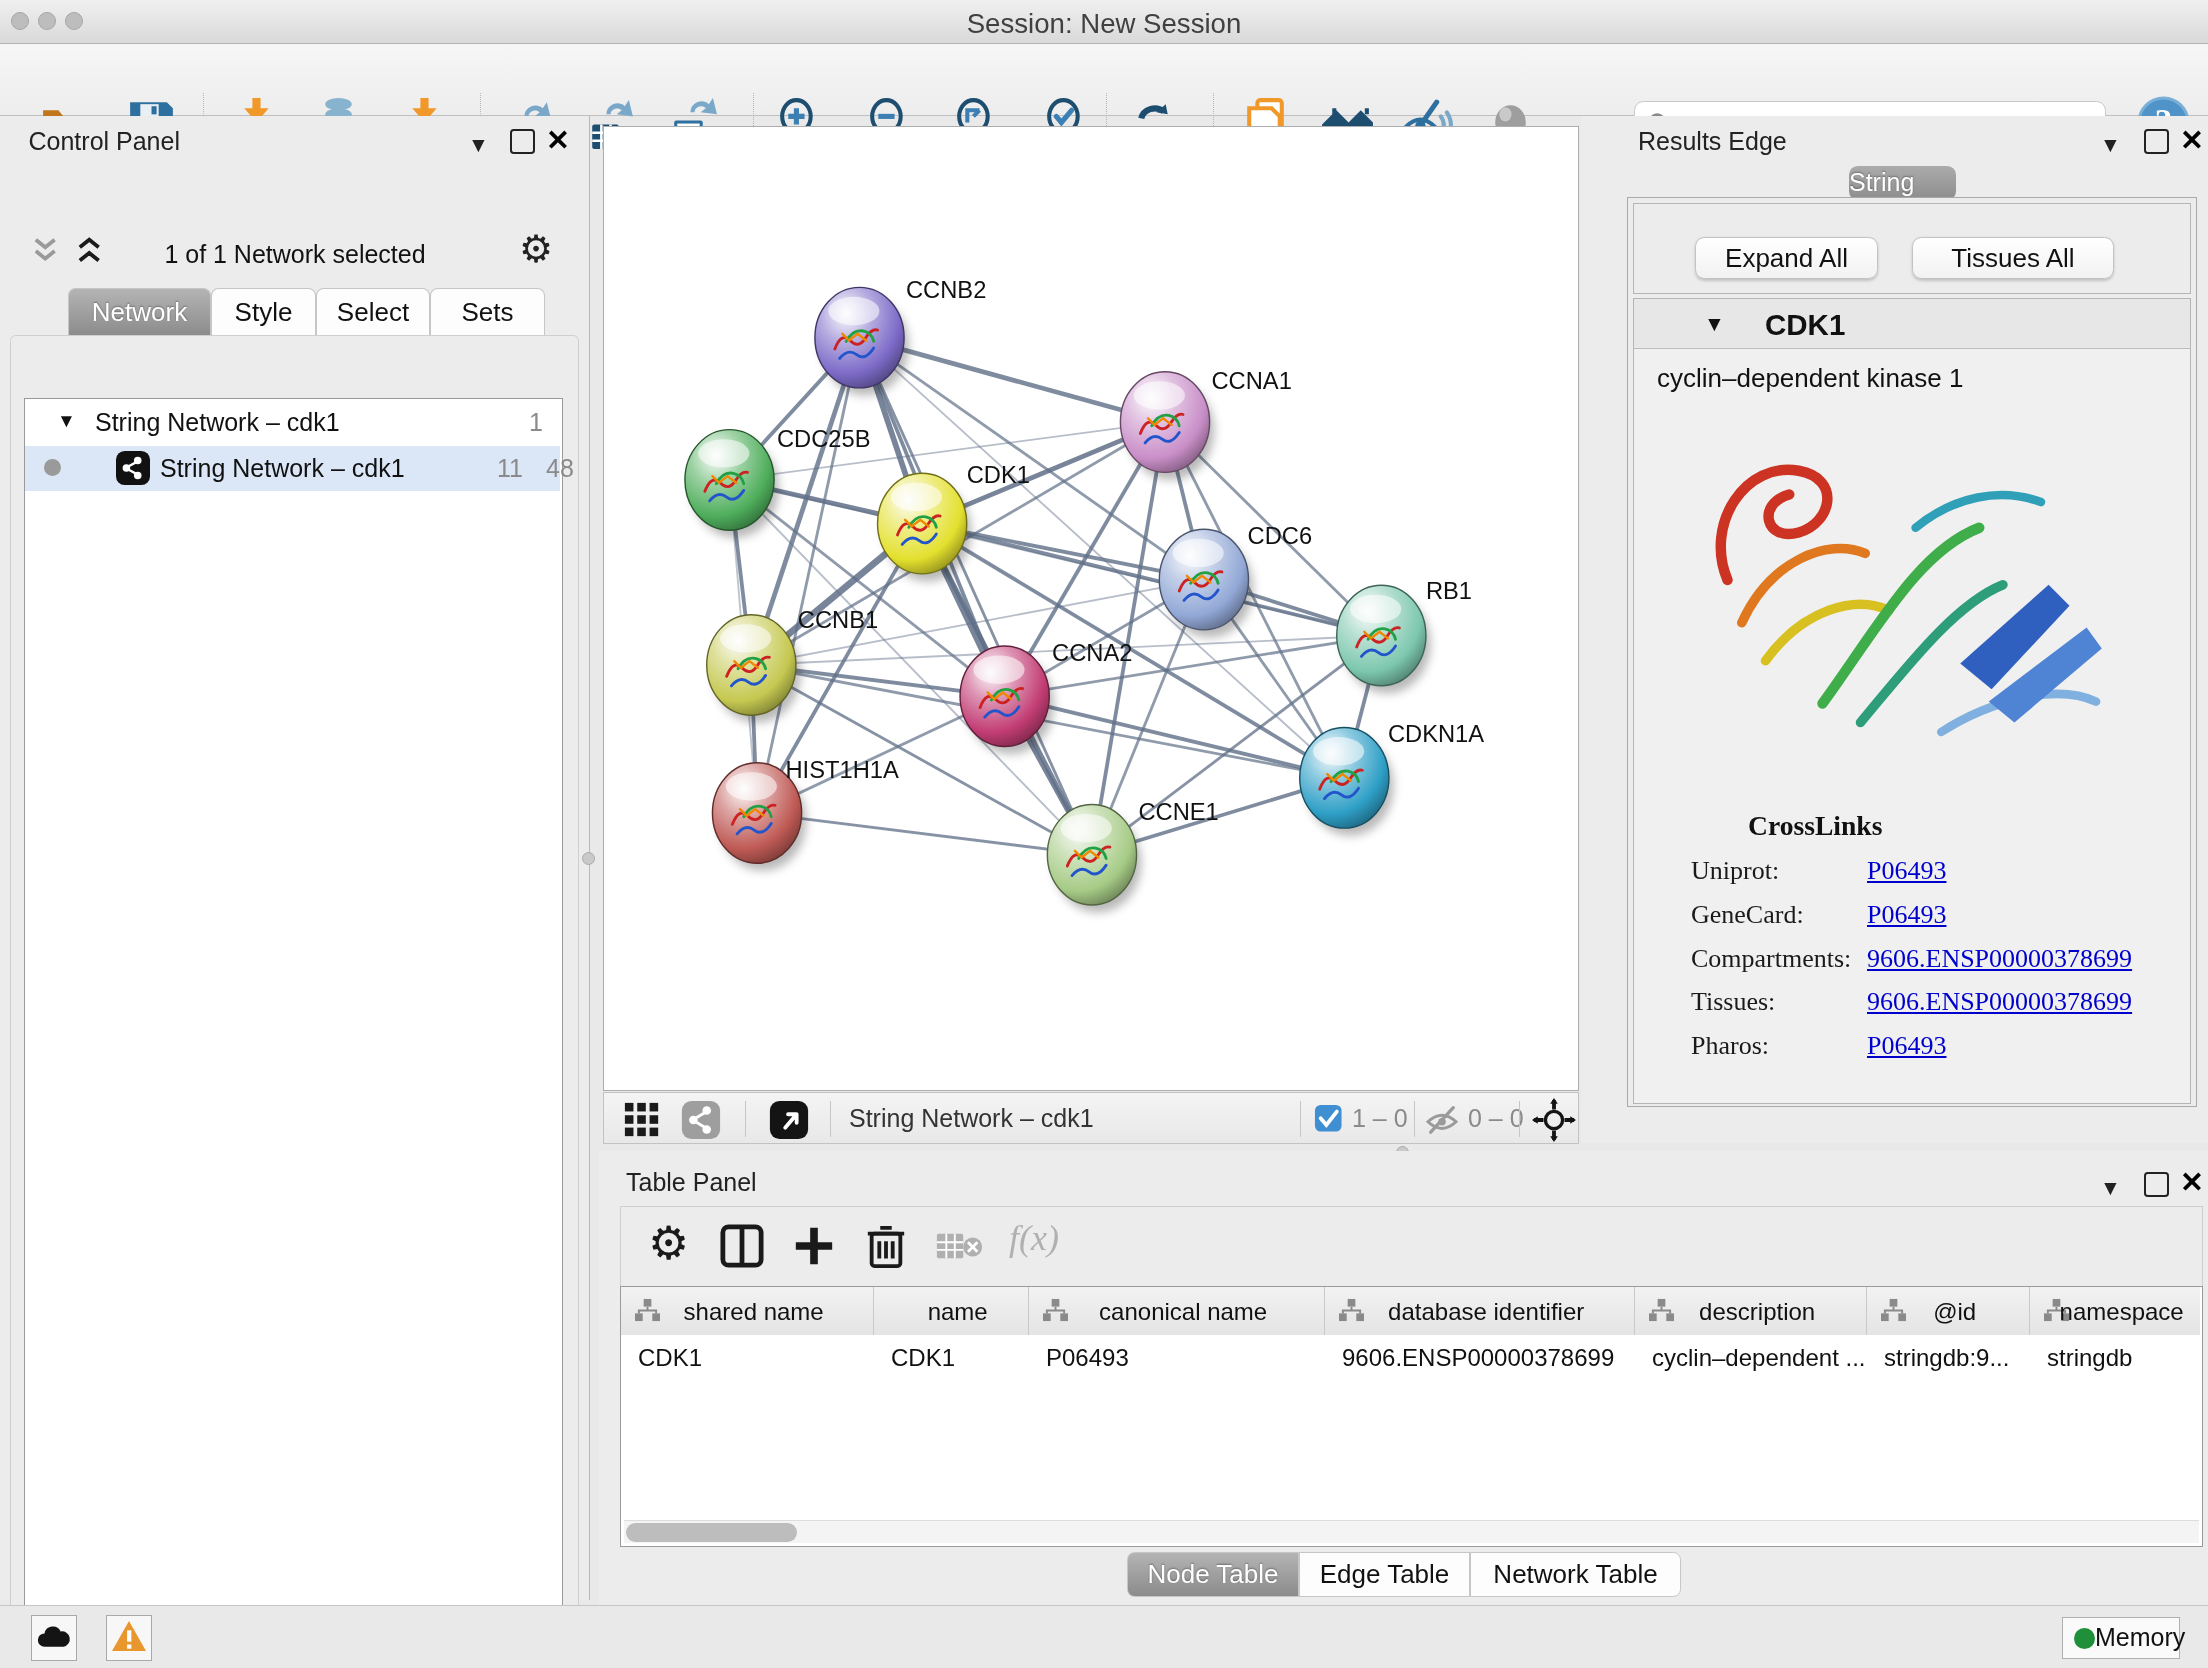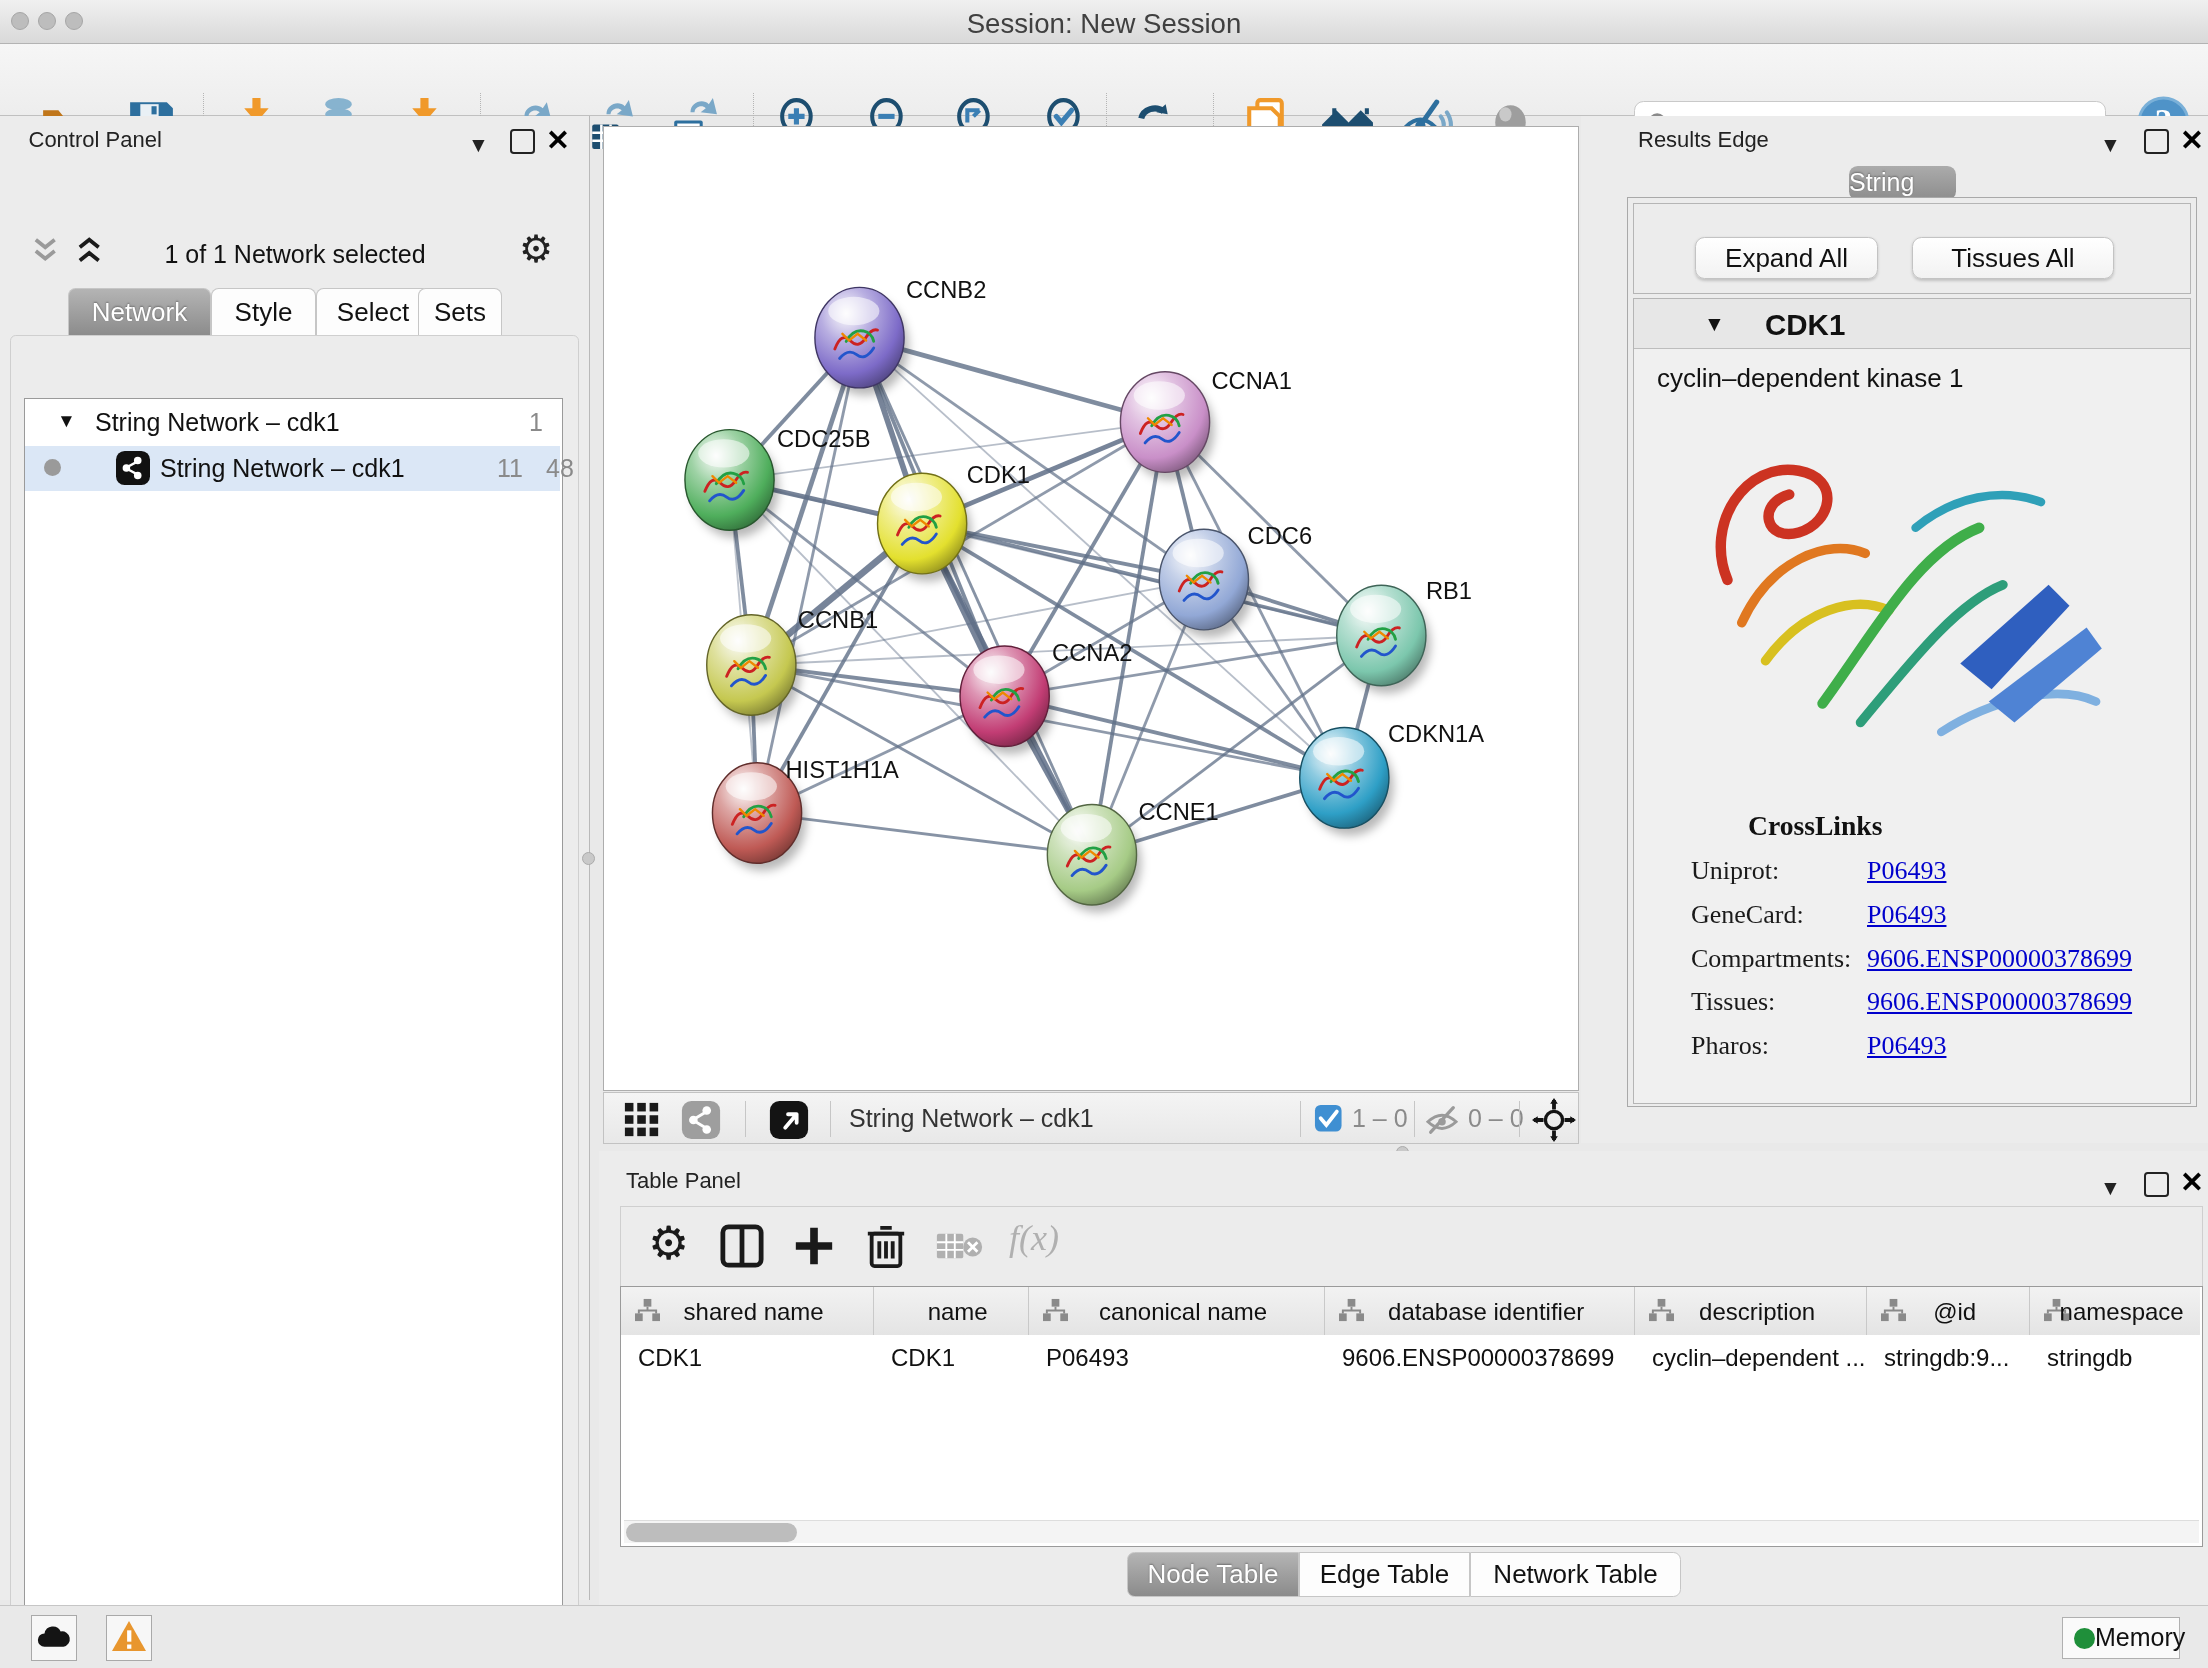--- a/index.html
+++ b/index.html
@@ -9,21 +9,21 @@
   .titlebar { left:0; top:0; width:2208px; height:44px; background:linear-gradient(#f0f0f0,#d9d9d9); border-bottom:1px solid #b3b3b3; }
   .tl { width:18px; height:18px; border-radius:50%; background:#bdbdbd; border:1px solid #a6a6a6; top:12.4px; }
   .win-title { width:100%; text-align:center; top:7.6px; font-size:27.6px; color:#404040; }
   
   .toolbar { left:0; top:44px; width:2208px; height:72px; background:linear-gradient(#f6f6f6,#ededed); border-bottom:1px solid #c0c0c0; }
   .tb { position:absolute; top:49px; width:61px; height:61px; background:none; border:none; cursor:pointer; }
   .tbsep { position:absolute; top:49px; width:0; height:59px; border-left:1.9px dotted #b5b5b5; }
   .searchbox { left:1634px; top:57px; width:472px; height:46px; background:#fff; border:1.9px solid #c9c9c9; border-radius:9.5px; }
   .searchbox svg { position:absolute; left:9.5px; top:7.6px; }
   
-  .panel-title { font-size:22px; color:#222; }
+  .panel-title { font-size:25px; color:#222; }
   .sq { width:25px; height:25px; border:2.9px solid #222; border-radius:3.8px; }
   
   .cpanel { left:0; top:116px; width:590px; height:1484px; background:#ececec; border-right:1.9px solid #b9b9b9; }
   .tab { position:absolute; top:172px; height:48px; background:#fdfdfd; border:1px solid #c6c6c6; border-bottom:none; border-radius:7.6px 7.6px 0 0; font-size:26px; color:#111; text-align:center; line-height:46px; cursor:pointer; }
   .tab.sel { background:linear-gradient(#b4b4b4,#8b8b8b); color:#fff; text-shadow:0 -1px 1.9px rgba(0,0,0,.35); }
   .cp-inner { left:9.5px; top:219px; width:569px; height:1368px; background:#ececec; border:1px solid #cfcfcf; border-radius:5.7px; }
   .netlist { left:24px; top:282px; width:539px; height:1305px; background:#fff; border:1.9px solid #9a9a9a; }
   .treerow { position:absolute; left:0; width:535px; height:45px; font-size:25px; color:#111; }
   .treerow.sel { background:#dbe7f6; }
   .cnt { position:absolute; color:#8a8a8a; font-size:25px; }
@@ -246,21 +246,21 @@
 
 <div class="abs cpanel">
   <div class="abs panel-title" style="left:28.5px;top:11.4px">Control Panel</div>
   <div class="abs" style="left:468px;top:17px;font-size:21px;color:#222">▼</div>
   <div class="abs sq" style="left:510px;top:13.3px"></div>
   <div class="abs" style="left:546px;top:7.6px;font-size:28.5px;font-weight:bold">✕</div>
 
   <div class="tab sel" style="left:68px;width:143px">Network</div>
   <div class="tab" style="left:211px;width:105px">Style</div>
   <div class="tab" style="left:316px;width:114px">Select</div>
-  <div class="tab" style="left:418px;width:84px">Sets</div>
+  <div class="tab" style="left:430px;width:115px">Sets</div>
 
   <div class="abs cp-inner"></div>
 
   <svg class="abs" style="left:30px;top:120px" width="38" height="32" viewBox="0 0 40 34">
     <path d="M6 4l10 8L26 4M6 16l10 8 10-8" fill="none" stroke="#9a9a9a" stroke-width="4"></path>
   </svg>
   <svg class="abs" style="left:74px;top:120px" width="38" height="32" viewBox="0 0 40 34">
     <path d="M6 12L16 4l10 8M6 26l10-8 10 8" fill="none" stroke="#1a1a1a" stroke-width="4"></path>
   </svg>
   <div class="abs" style="left:124px;top:124px;width:342px;text-align:center;font-size:25px;color:#111">1 of 1 Network selected</div>

